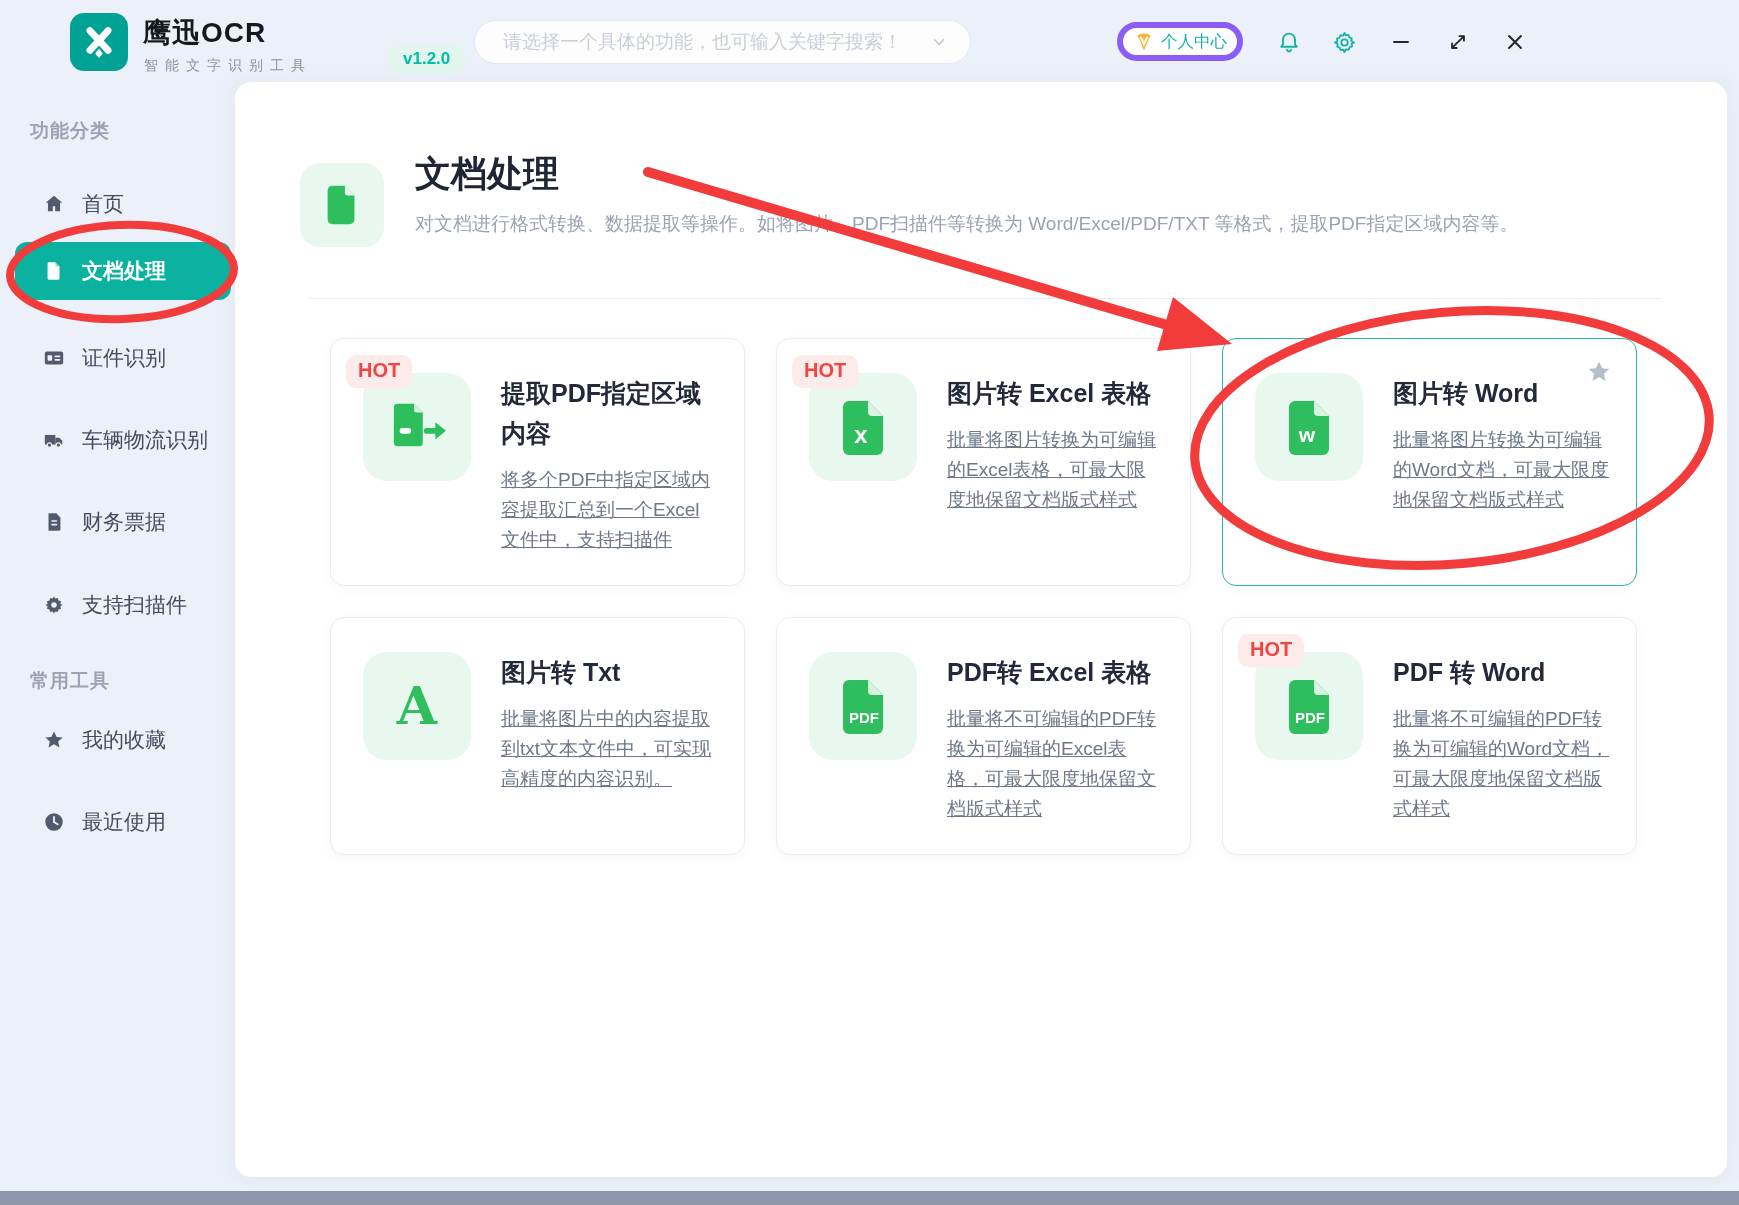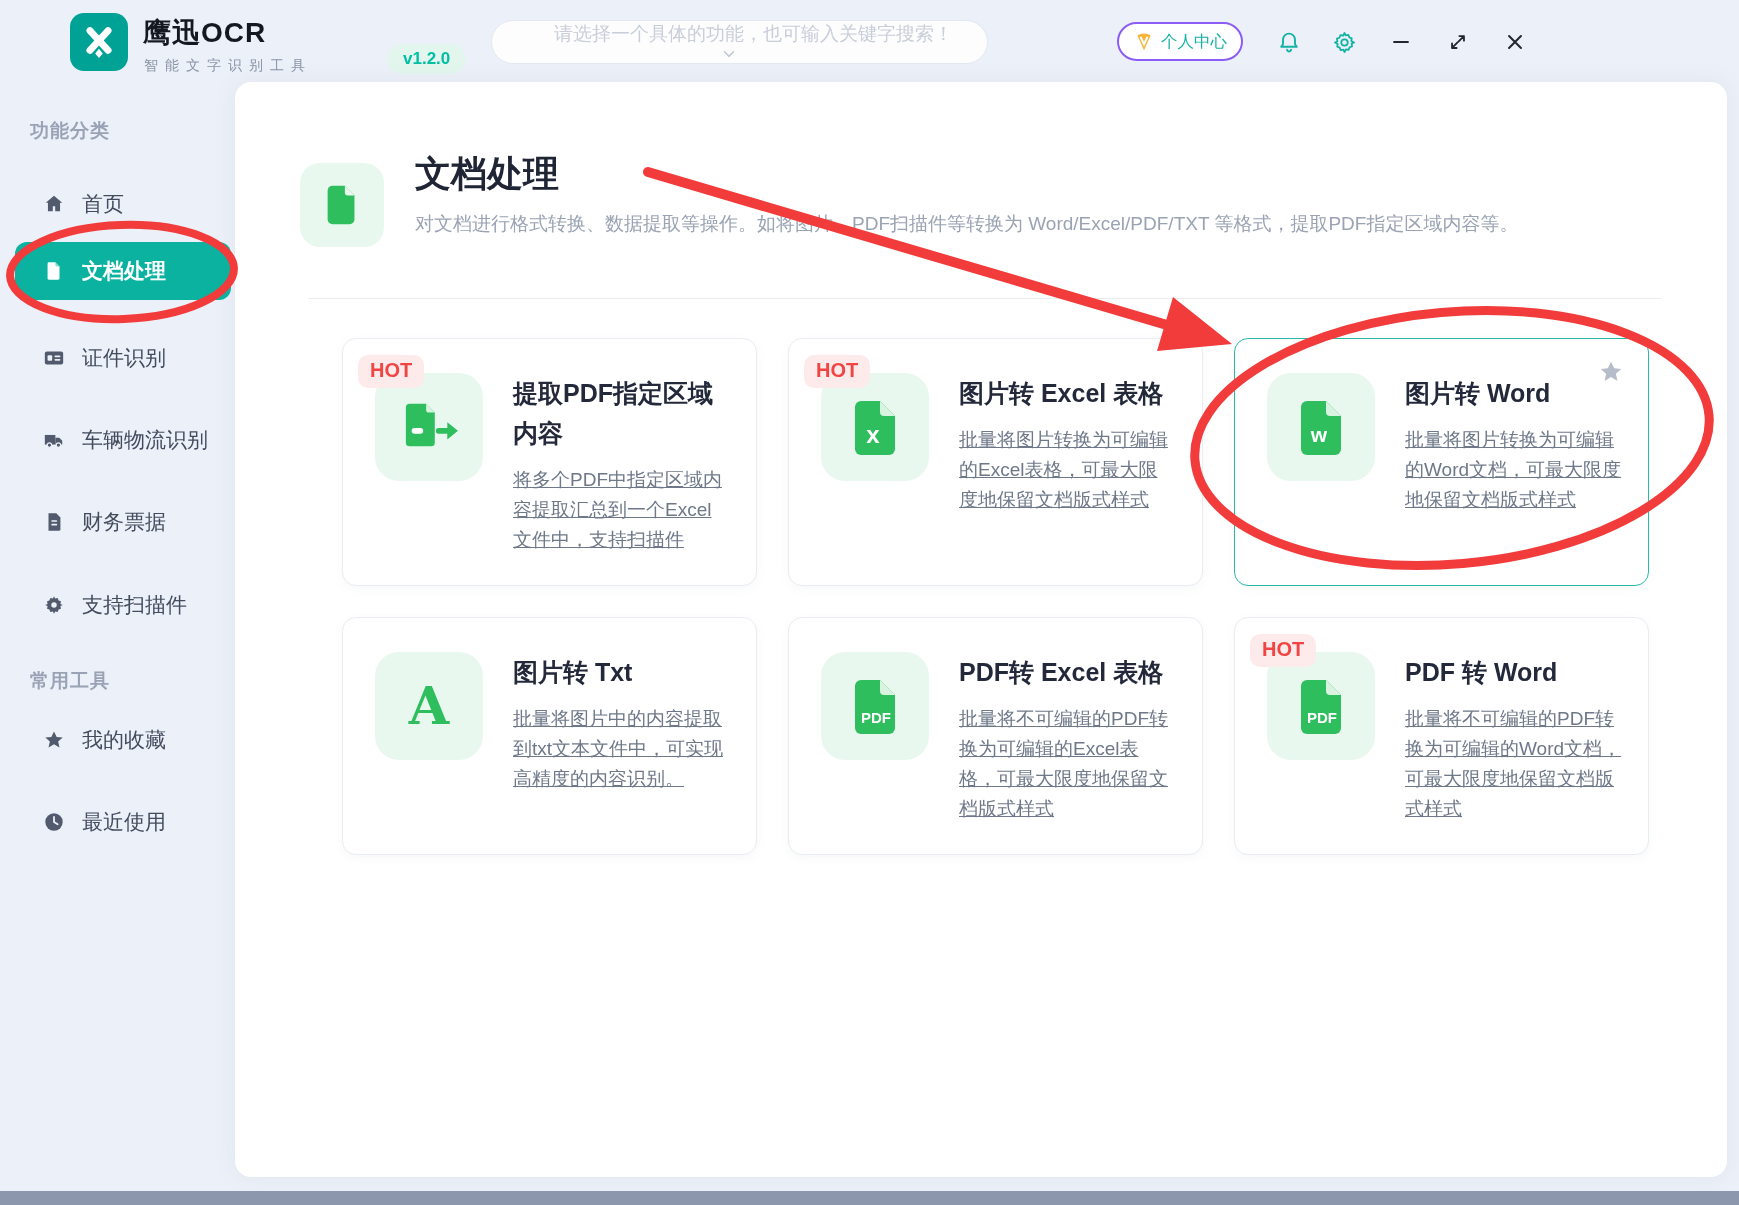--- a/index.html
+++ b/index.html
@@ -11,46 +11,46 @@
     color:#3f4859;
   }
   
   .topbar { position:absolute; left:0; top:0; width:1739px; height:82px; }
   .logo { position:absolute; left:70px; top:13px; width:58px; height:58px; border-radius:14px;
           background:#00a295; display:flex; align-items:center; justify-content:center; }
   .app-name { position:absolute; left:143px; top:14px; font-size:28px; font-weight:bold; color:#14181f; letter-spacing:1px; }
   .app-sub  { position:absolute; left:144px; top:57px; font-size:14px; color:#8a94a6; letter-spacing:7px; }
   .version  { position:absolute; left:387px; top:32px; height:30px; padding:0 16px; border-radius:15px;
               background:#e2f6ee; color:#00bfa3; font-size:17px; font-weight:bold; line-height:30px;margin-top:12px; }
-  .search { position:absolute; left:491px; top:20px; width:497px; height:44px; border-radius:22px;
-            background:#fdfdfe; border:1px solid #e4e8f0; display:flex; align-items:center; cursor:pointer;flex-direction:column; }
+  .search { position:absolute; left:474px; top:20px; width:497px; height:44px; border-radius:22px;
+            background:#fdfdfe; border:1px solid #e4e8f0; display:flex; align-items:center; cursor:pointer; }
   .search .ph { margin-left:28px; font-size:19px; color:#c9ced9; flex:1; white-space:nowrap; overflow:hidden; }
   .search .chev { margin-right:22px; color:#c3c9d4; }
   .user-pill { position:absolute; left:1117px; top:22px; width:126px; height:39px; border-radius:20px;
-               border:2px solid #8b5cf6; background:#fff; display:flex; align-items:center; justify-content:center; gap:6px; cursor:pointer; }
+               border:6px solid #8b5cf6; background:#fff; display:flex; align-items:center; justify-content:center; gap:6px; cursor:pointer; }
   .user-pill span { font-size:16.5px; color:#12b2a3; }
   .tb-ic { position:absolute; top:29px; width:26px; height:26px; display:flex; align-items:center; justify-content:center; cursor:pointer; }
   .teal { color:#12b3a5; } .dark { color:#23262e; }
   
   .side-label { position:absolute; left:30px; font-size:19px; font-weight:bold; color:#9aa3b5; letter-spacing:1px; }
   .side-item { position:absolute; left:15px; width:216px; height:58px; border-radius:12px;
                display:flex; align-items:center; padding-left:28px; gap:17px; font-size:21px; color:#434c5e; cursor:pointer; }
   .side-item .si { width:22px; height:22px; color:#515b6d; flex:none; display:flex; }
   .side-item.selected { background:#0bb2a0; color:#fff; font-weight:bold; }
   .side-item.selected .si { color:#fff; }
   
   .panel { position:absolute; left:235px; top:82px; width:1492px; height:1095px; background:#fff;
            border-radius:16px; box-shadow:0 0 22px rgba(125,136,165,.10); }
   .head-icon { position:absolute; left:300px; top:163px; width:84px; height:84px; border-radius:20px;
                background:#e9f8ef; display:flex; align-items:center; justify-content:center; }
   .page-title { position:absolute; left:415px; top:150px; font-size:36px; font-weight:bold; color:#202535; }
   .page-desc  { position:absolute; left:415px; top:211px; width:1250px; font-size:19px; color:#9aa3b3; }
   .divider { position:absolute; left:308px; top:298px; width:1353px; height:1px; background:#e9ecf1; }
   
-  .cards { position:absolute; left:342px; top:338px; width:1331px; display:grid;
+  .cards { position:absolute; left:330px; top:338px; width:1331px; display:grid;
            grid-template-columns:repeat(3,415px); column-gap:43px; row-gap:45px; align-items:stretch;gap:31px; }
   .card { background:#fff; border:1px solid #e9ecf2; border-radius:14px; padding:34px 26px 30px 32px;
           display:flex; gap:30px; position:relative; cursor:pointer;
           box-shadow:0 3px 10px rgba(140,150,175,.07); }
   .card.selected { border-color:#2ab9a9; }
   .tile { width:108px; height:108px; flex:none; border-radius:24px; background:#e9f8ef;
           display:flex; align-items:center; justify-content:center; position:relative; }
   .hot { position:absolute; left:-17px; top:-18px; background:#fdebeb; color:#ef4644;
          font-weight:bold; font-size:20px; padding:4px 12px 6px; border-radius:10px; }
   .card-text { flex:1; min-width:0; }

